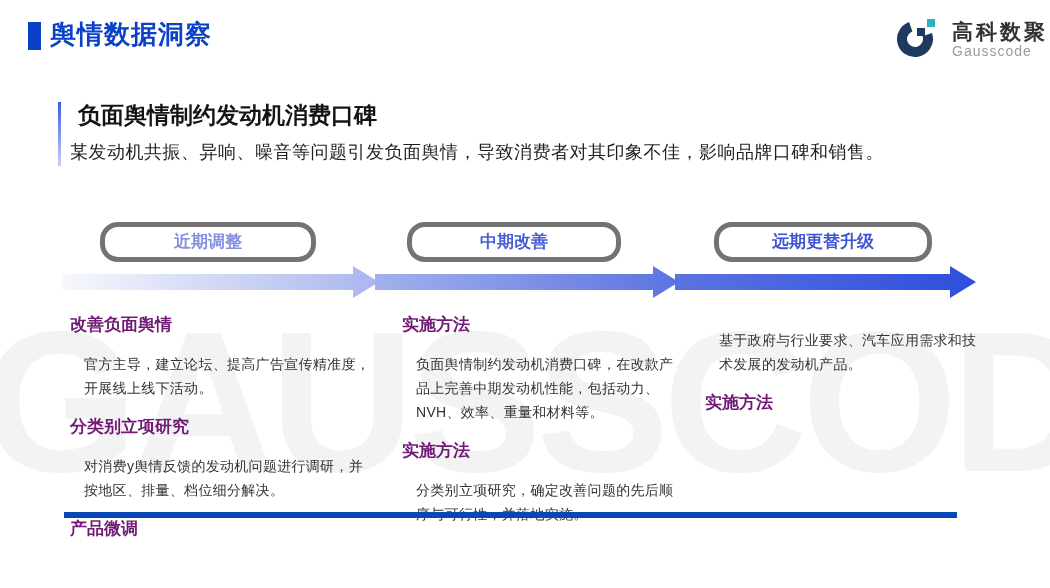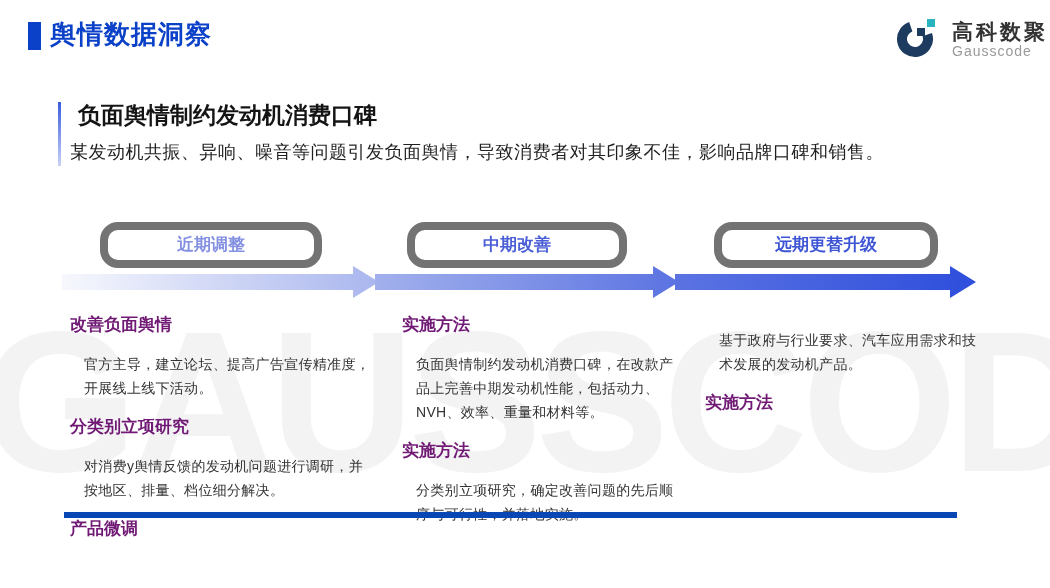--- a/index.html
+++ b/index.html
@@ -23,21 +23,21 @@
   #logo{left:896px;top:16px;display:flex;align-items:center;gap:14px;}
   #logo-text-name{font-size:21px;font-weight:bold;color:#333;letter-spacing:3px;line-height:24px;}
   #logo-text-sub{font-size:14px;color:#9a9a9a;letter-spacing:1px;line-height:15px;}
   
   #title-accent{left:58px;top:102px;width:3px;height:64px;background:linear-gradient(#3a5be0,#c9d2f5);}
   #section-title{left:70px;top:100px;font-size:23px;font-weight:bold;color:#141414;margin-left:8px;}
   #section-subtitle{left:70px;top:140px;font-size:18px;color:#1f1f1f;letter-spacing:0.5px;}
   
   .pill{
     position:absolute;top:222px;height:30px;line-height:30px;
-    border:8px solid #737373;border-radius:18px;text-align:center;
+    border:5px solid #737373;border-radius:18px;text-align:center;
     font-size:17px;font-weight:bold;background:#fff;
   }
   #pill-1{left:100px;width:206px;color:#8490e2;}
   #pill-2{left:407px;width:204px;color:#4a5fd6;}
   #pill-3{left:714px;width:208px;color:#3d55d4;}
   
   #arrows{left:60px;top:262px;width:925px;height:40px;}
   
   .col{position:absolute;top:312px;}
   #col-1{left:68px;width:324px;}

